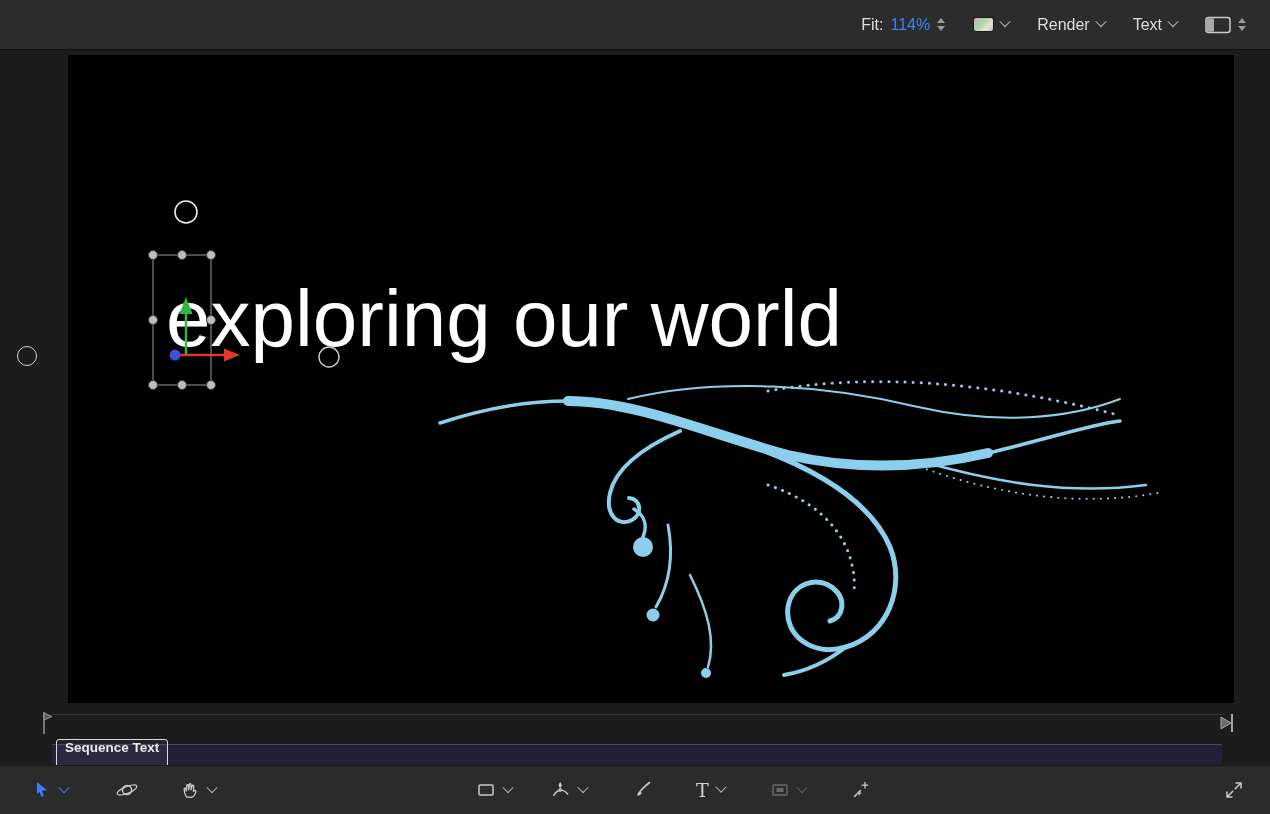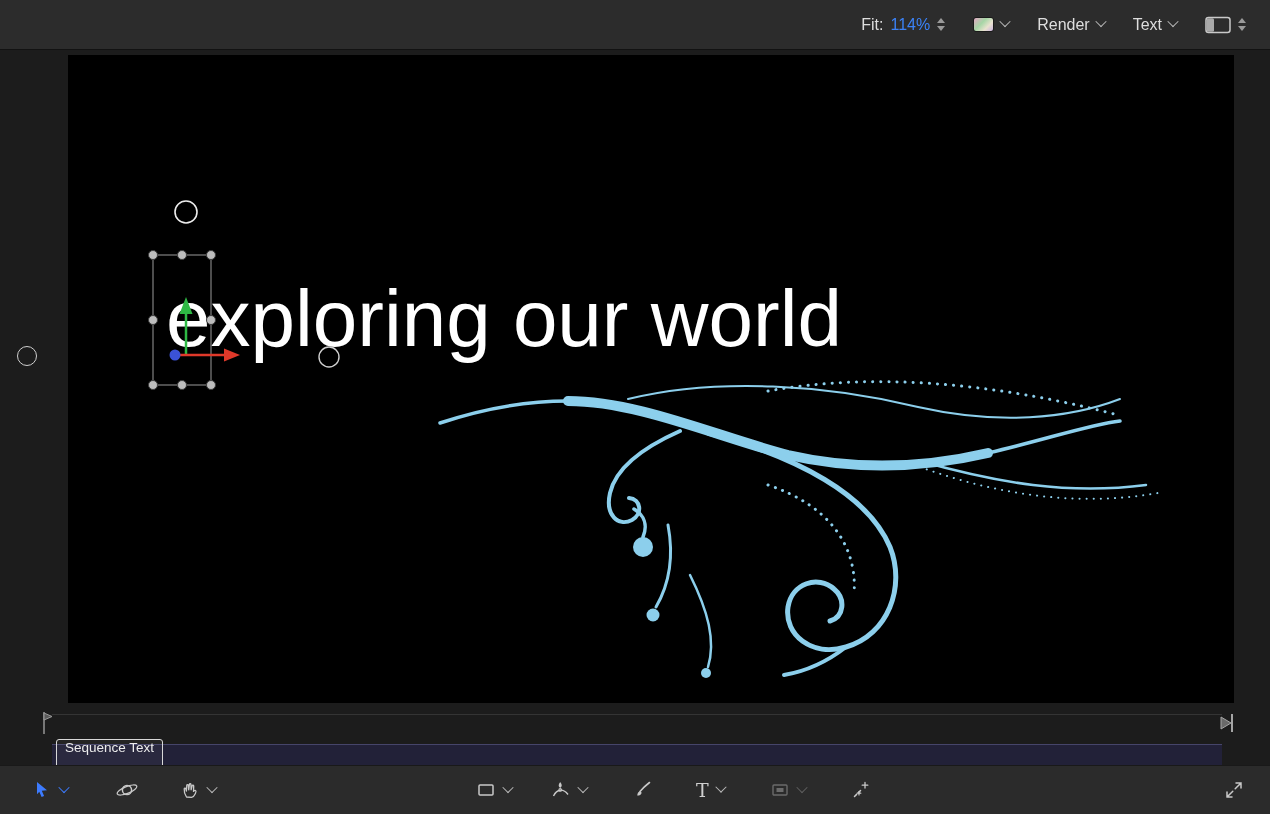--- a/index.html
+++ b/index.html
@@ -39,21 +39,21 @@
   
   .range-strip { position:absolute; left:0; top:703px; width:1270px; height:41px; }
   .range-line { position:absolute; left:52px; right:48px; top:11px; height:1px; background:#343434; }
 
   
   .sequence-bar { position:absolute; left:52px; top:744px; width:1170px; height:21px;
     background:var(--sequence-bar,#222138); border-top:1px solid #46456a;
     display:flex; align-items:center; }
   .sequence-pill { margin-left:4px; border:1px solid #d8d8d8; border-radius:3px;
     padding:0 8px 15px 8px; color:#ececec; font-size:13.5px; line-height:16px;
-    background:rgba(255,255,255,0.04); }
+    background:rgba(255,255,255,0.04);font-weight:bold; }
 
   
   .bottom-toolbar { position:absolute; left:0; top:765px; width:1270px; height:49px;
     background:#2b2b2b; border-top:1px solid #191919; }
   .tool { position:absolute; top:50%; transform:translateY(-50%);
     display:flex; align-items:center; gap:8px; cursor:default; }
   .icon-svg { display:block; }
   .t-glyph { font-family:"DejaVu Serif", serif; font-size:19px; color:#cfcfcf; line-height:1; }
 </style>
 </head>

